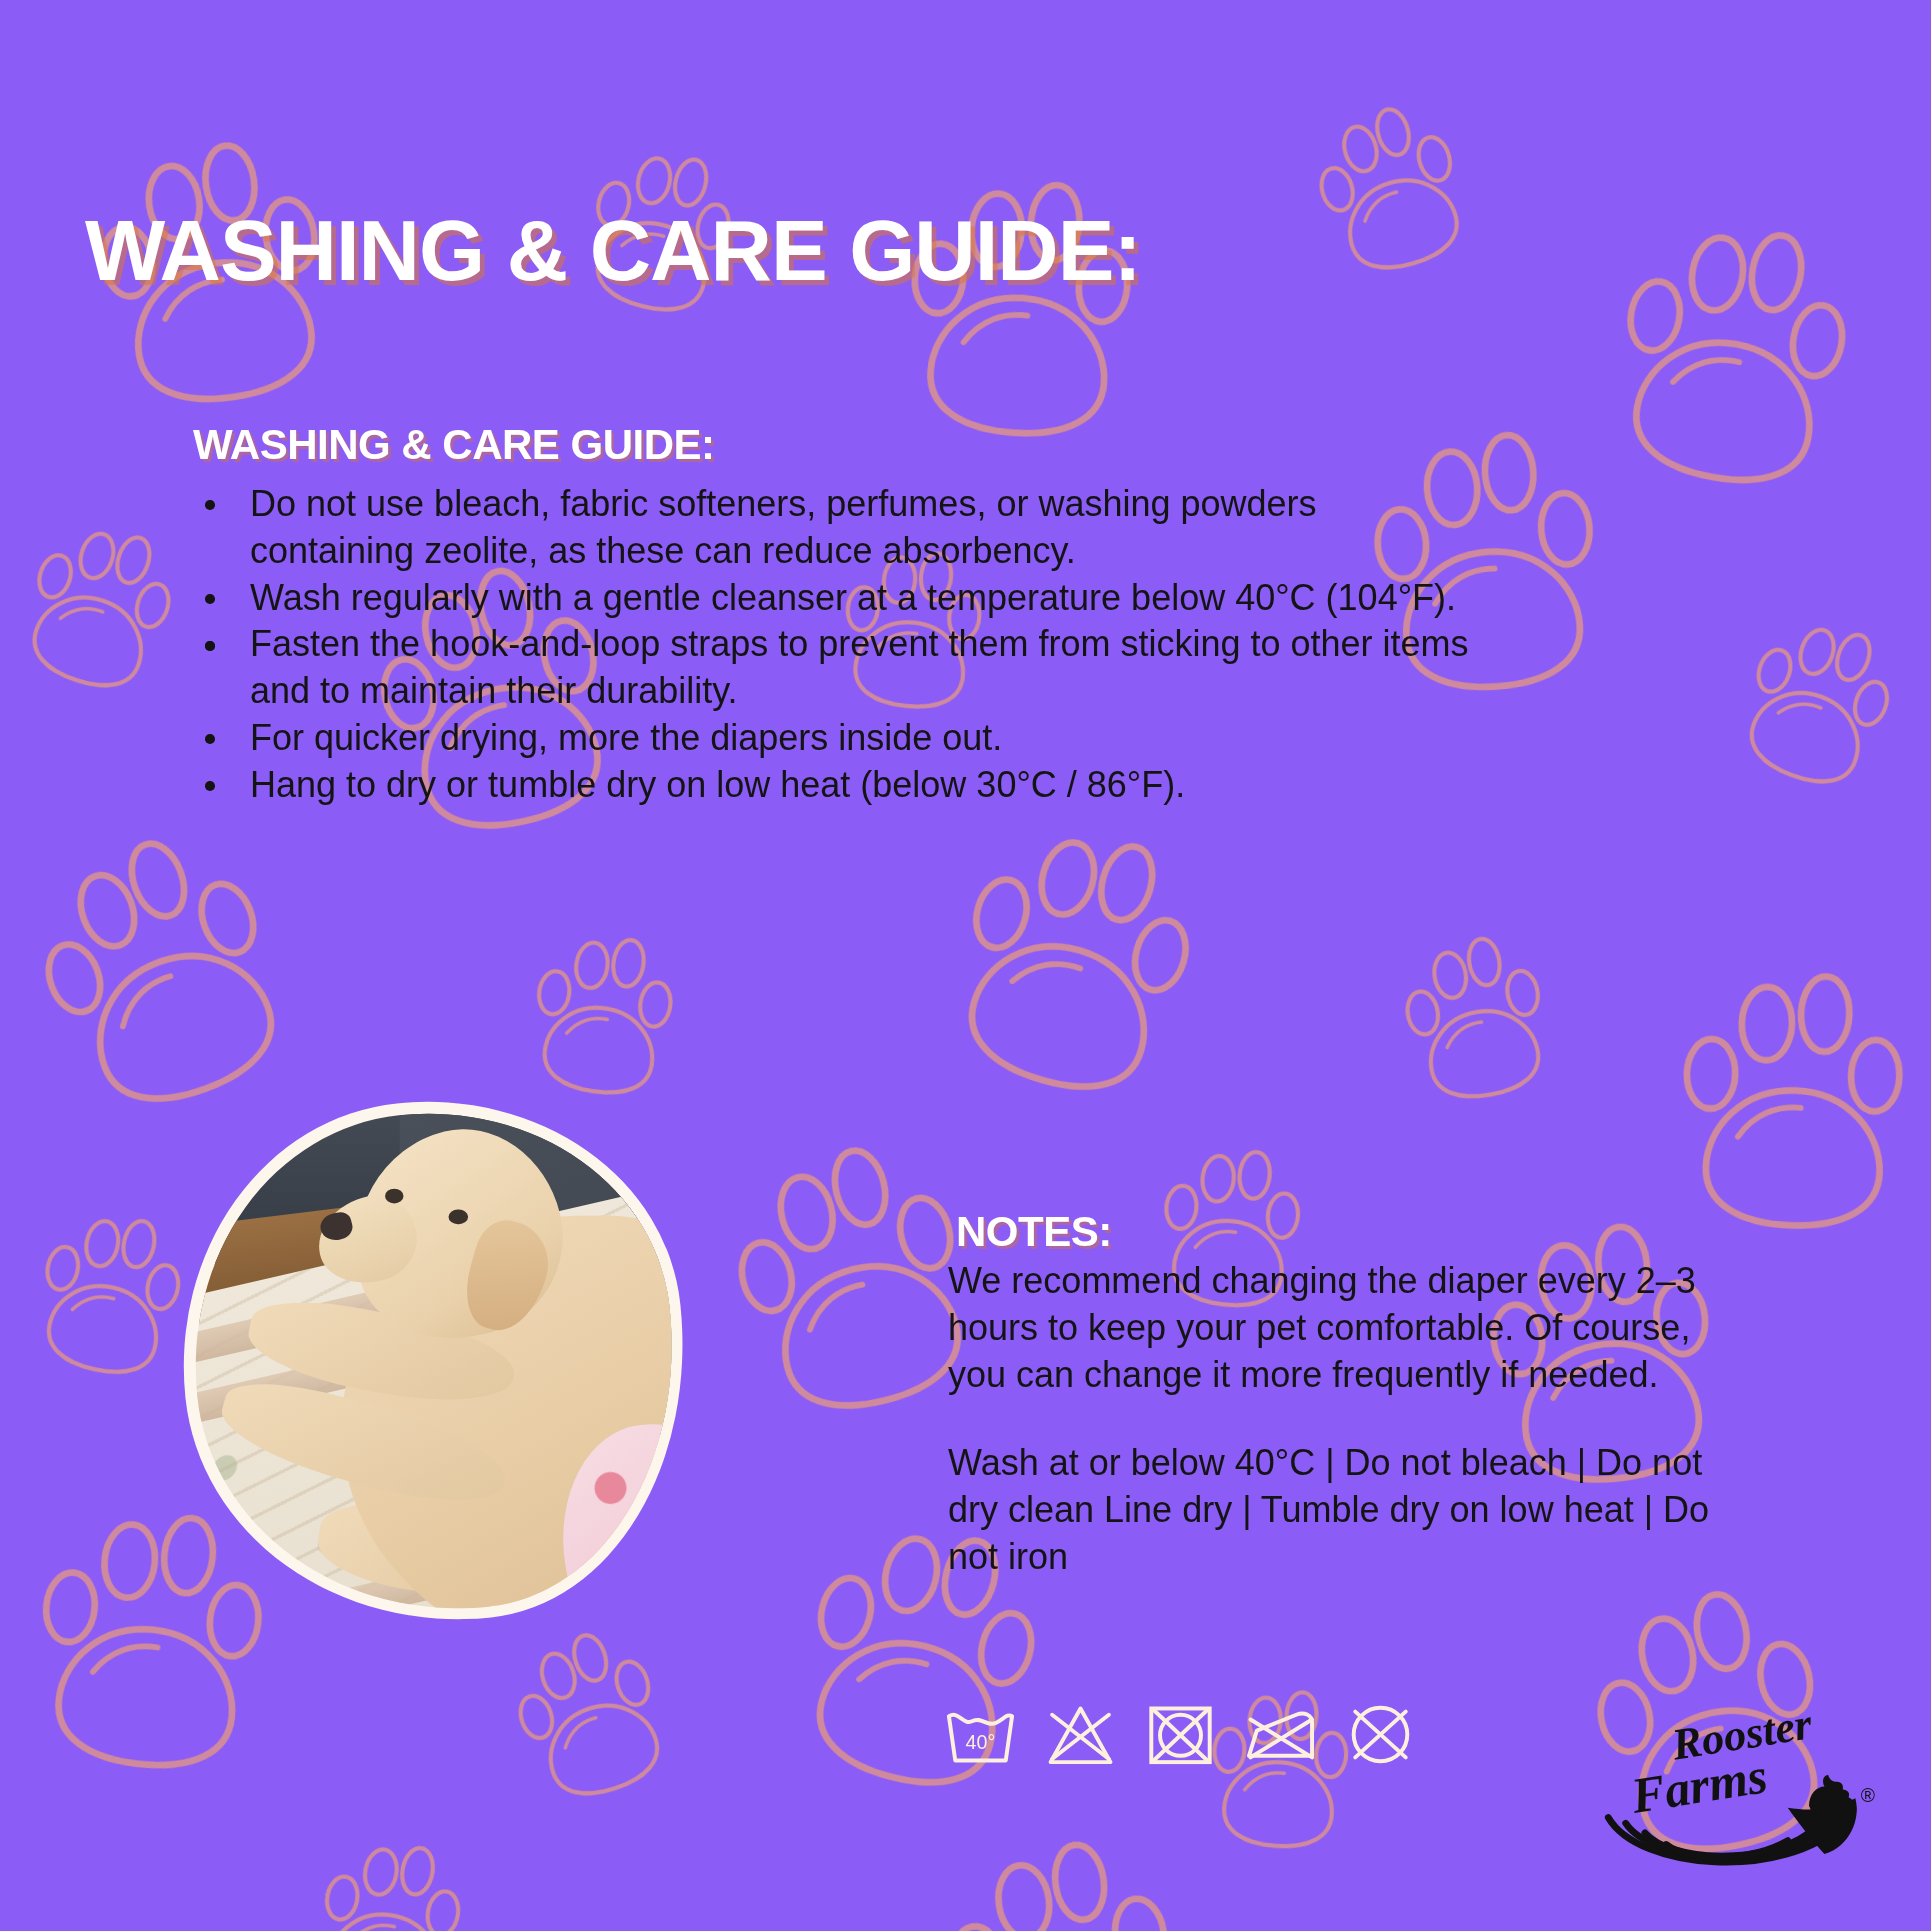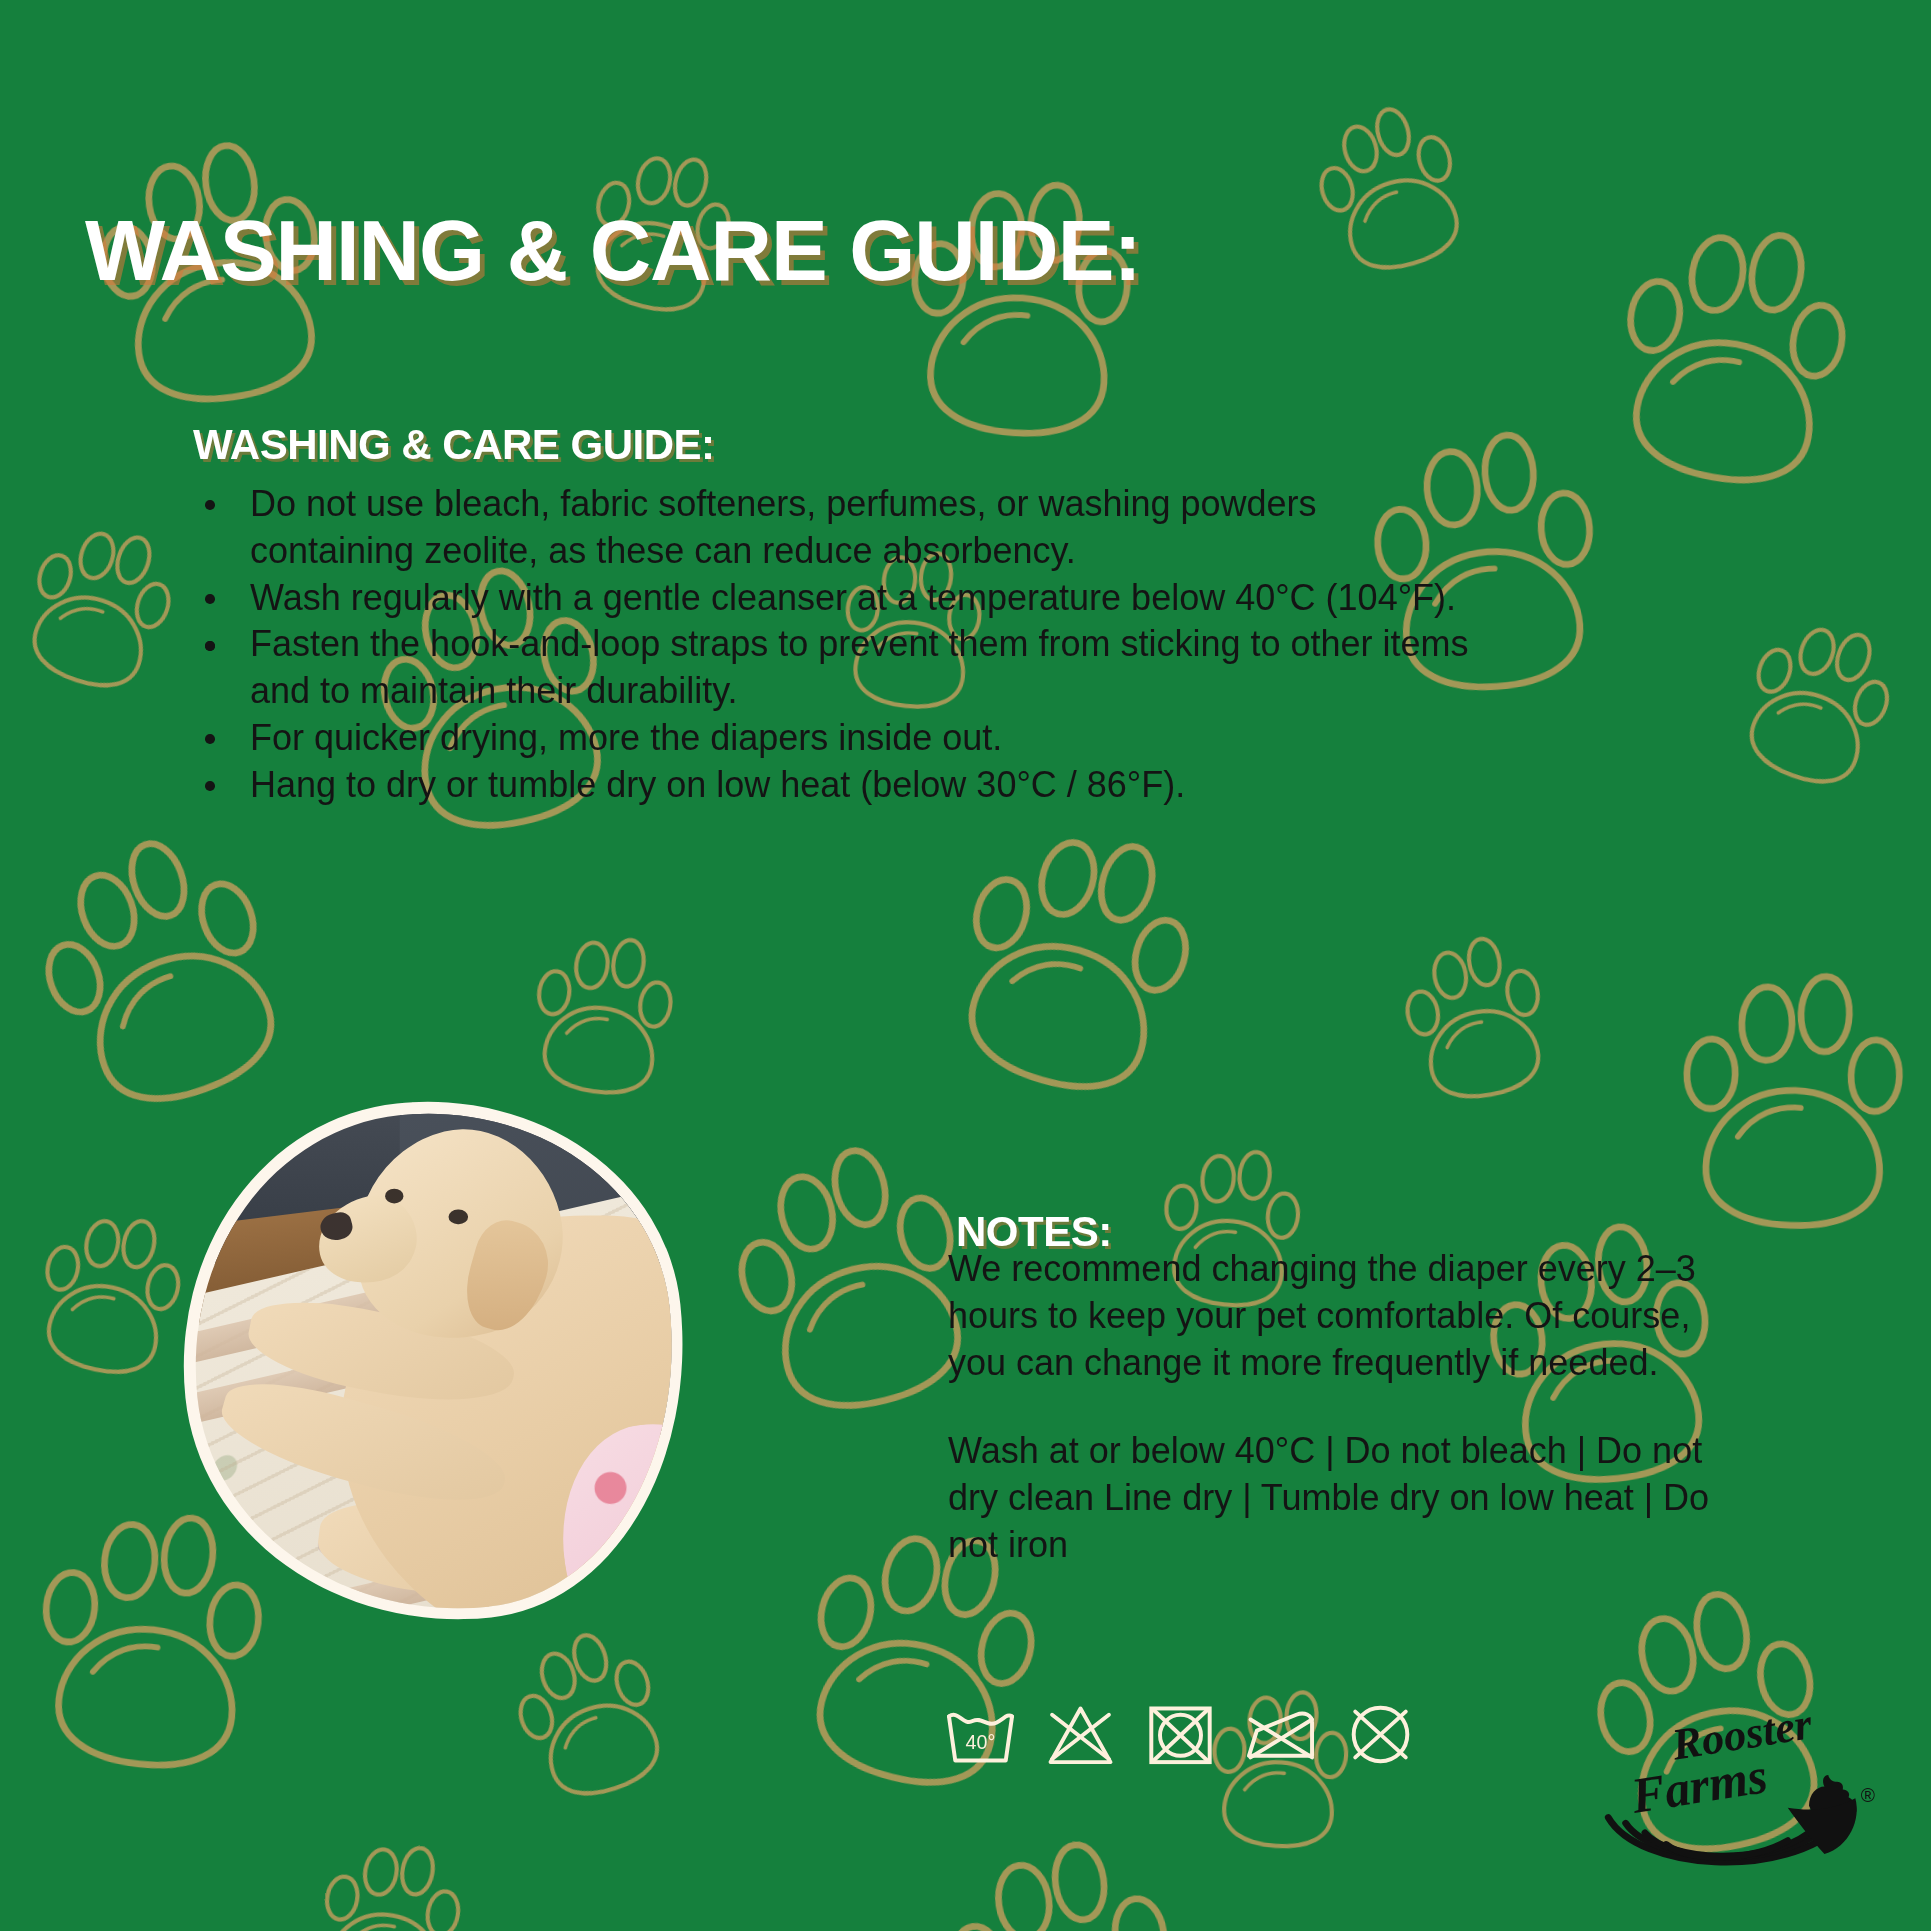--- a/index.html
+++ b/index.html
@@ -6,21 +6,21 @@
   html, body {
     margin: 0;
     padding: 0;
     background: #ffffff;
   }
   #page {
     position: relative;
     width: 1931px;
     height: 1931px;
     overflow: hidden;
-    background-color: #15803d;
+    background-color: #8b5cf6;
     font-family: "Liberation Sans", sans-serif;
   }
   
   #paw-pattern {
     position: absolute;
     inset: 0;
     z-index: 0;
     pointer-events: none;
   }
   
@@ -83,21 +83,21 @@
   .notes-body {
     position: absolute;
     left: 948px;
     top: 1246px;
     width: 763px;
     z-index: 3;
     color: #141414;
     font-size: 36px;
     line-height: 1.30;
   }
-  .notes-body p { margin: 0 0 42px 0; }
+  .notes-body p { margin: 12px 0 42px 0; }
   .notes-body p:last-child { margin-bottom: 0; }
 
   
   #photo-blob {
     position: absolute;
     left: 183px;
     top: 1101px;
     width: 502px;
     height: 521px;
     z-index: 3;

